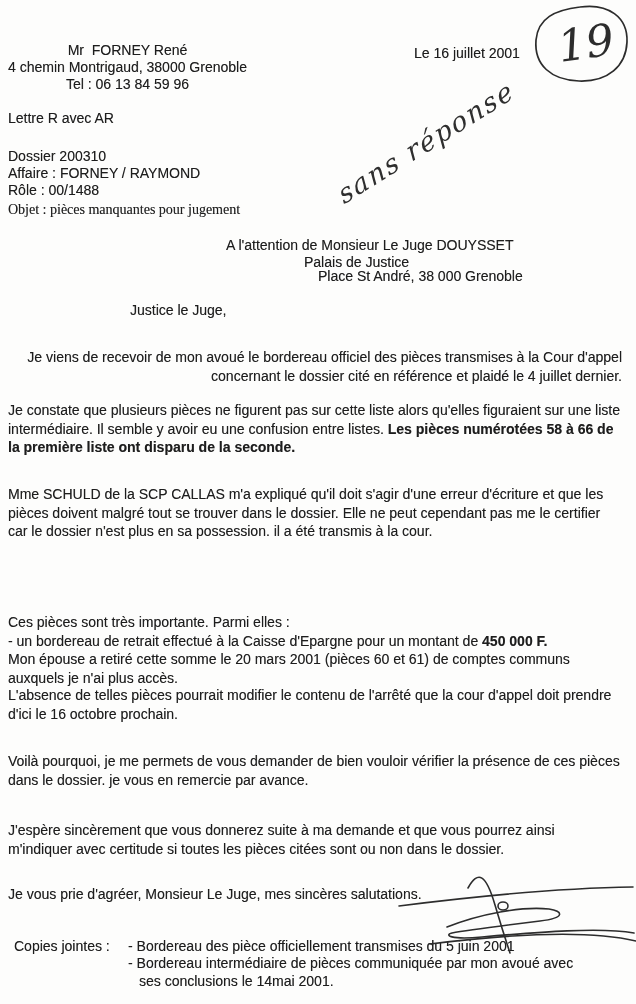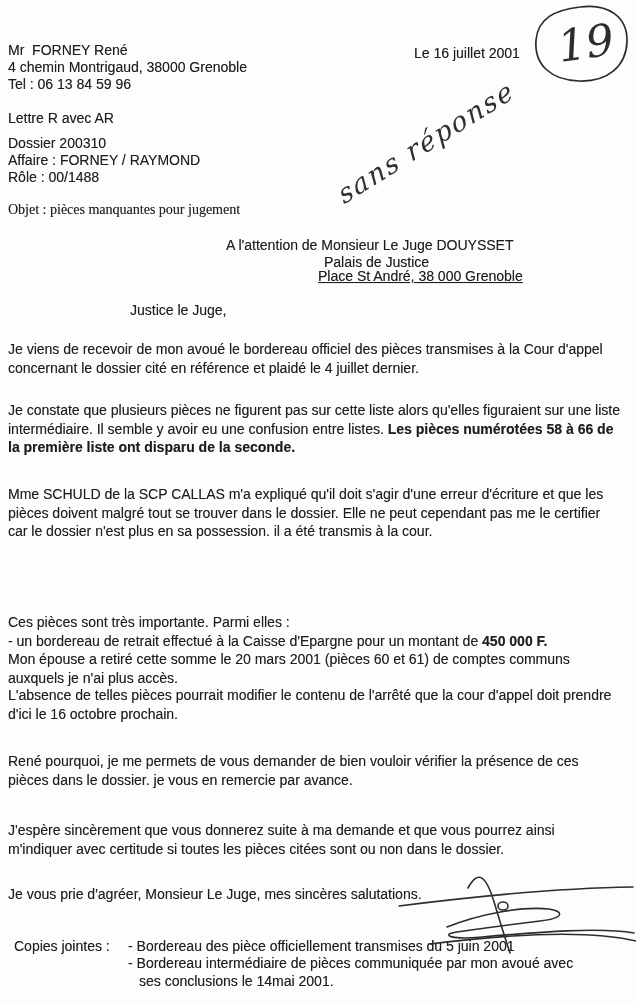--- a/index.html
+++ b/index.html
@@ -36,68 +36,68 @@
   }
   .enclosure-items { left: 128px; top: 938px; width: 458px; line-height: 17.4px; }
   .enclosure-item { padding-left: 11px; text-indent: -11px; }
   svg { display: block; }
 </style>
 </head>
 <body>
 
 <div class="page">
 
-  <div class="abs block" style="left:8px; top:42px;">
+  <div class="abs block" style="left:8px; top:42px;text-align:center;">
     <div class="pre-space">Mr  FORNEY René</div>
     <div>4 chemin Montrigaud, 38000 Grenoble</div>
     <div>Tel : 06 13 84 59 96</div>
   </div>
 
   <div class="abs" style="left:414px; top:45px;">Le 16 juillet 2001</div>
 
   <svg class="abs" style="left:528px; top:2px;" width="106" height="84" viewBox="0 0 106 84">
     <path d="M 52 5 C 80 1, 100 15, 99 40 C 98 64, 80 80, 51 79 C 23 78, 6 63, 8 38 C 10 16, 27 8, 52 5" fill="none" stroke="#2c2c2c" stroke-width="1.7" stroke-linecap="round"></path>
     <text x="30" y="57" class="hand" font-size="44" font-style="italic" font-family="DejaVu Serif, serif" fill="#2c2c2c" transform="rotate(-8 52 42)">19</text>
   </svg>
 
   <div class="abs hand hand-note">sans réponse</div>
 
   <div class="abs" style="left:8px; top:110px;">Lettre R avec AR</div>
 
-  <div class="abs block" style="left:8px; top:135px;">
+  <div class="abs block" style="left:8px; top:148px;">
     <div>Dossier 200310</div>
     <div>Affaire : FORNEY / RAYMOND</div>
     <div>Rôle : 00/1488</div>
   </div>
 
   <div class="abs" style="left:8px; top:202px;font-family:Liberation Serif, serif;">Objet : pièces manquantes pour jugement</div>
 
   <div class="abs" style="left:226px; top:237px;">A l'attention de Monsieur Le Juge DOUYSSET</div>
-  <div class="abs" style="left:324px; top:254px;">Palais de Justice</div>
-  <div class="abs" style="left:318px; top:268px;text-decoration:underline;">Place St André, 38 000 Grenoble</div>
+  <div class="abs" style="left:304px; top:254px;">Palais de Justice</div>
+  <div class="abs" style="left:318px; top:268px;">Place St André, 38 000 Grenoble</div>
 
   <div class="abs" style="left:130px; top:302px;">Justice le Juge,</div>
 
-  <div class="abs para" style="top:340px;">Je viens de recevoir de mon avoué le bordereau officiel des pièces transmises à la Cour d'appel concernant le dossier cité en référence et plaidé le 4 juillet dernier.</div>
+  <div class="abs para" style="top:348px;text-align:right;">Je viens de recevoir de mon avoué le bordereau officiel des pièces transmises à la Cour d'appel concernant le dossier cité en référence et plaidé le 4 juillet dernier.</div>
 
   <div class="abs para" style="top:401px;">
     <span>Je constate que plusieurs pièces ne figurent pas sur cette liste alors qu'elles figuraient sur une liste intermédiaire. Il semble y avoir eu une confusion entre listes. </span><b>Les pièces numérotées 58 à 66 de la première liste ont disparu de la seconde.</b>
   </div>
 
   <div class="abs para" style="top:485px;">Mme SCHULD de la SCP CALLAS m'a expliqué qu'il doit s'agir d'une erreur d'écriture et que les pièces doivent malgré tout  se trouver dans le dossier. Elle ne peut cependant pas me le certifier car le dossier n'est plus en sa possession. il a été transmis à la cour.</div>
 
   <div class="abs para" style="top:566px;margin-top:47px;">
     <span>Ces pièces sont très importante. Parmi elles :</span><br>
     <span>- un bordereau de retrait effectué à la Caisse d'Epargne pour un montant de </span><b>450 000 F.</b><br>
     <span>Mon épouse a retiré cette somme le 20 mars 2001 (pièces 60 et 61) de comptes communs auxquels je n'ai plus accès.</span>
   </div>
 
   <div class="abs para" style="top:686px;">L'absence de telles pièces pourrait modifier le contenu de l'arrêté que la cour d'appel doit prendre d'ici le 16 octobre prochain.</div>
 
-  <div class="abs para" style="top:752px;">René pourquoi, je me permets de vous demander de bien vouloir vérifier la présence de ces pièces dans le dossier. je vous en remercie par avance.</div>
+  <div class="abs para" style="top:752px;">Voilà pourquoi, je me permets de vous demander de bien vouloir vérifier la présence de ces pièces dans le dossier. je vous en remercie par avance.</div>
 
   <div class="abs para" style="top:821px;">J'espère sincèrement que vous donnerez suite à ma demande et que vous pourrez ainsi m'indiquer avec certitude si toutes les pièces citées sont ou non dans le dossier.</div>
 
   <div class="abs" style="left:8px; top:886px;">Je vous prie d'agréer, Monsieur Le Juge, mes sincères salutations.</div>
 
   <div class="abs" style="left:14px; top:938px;">Copies jointes :</div>
   <div class="abs enclosure-items">
     <div class="enclosure-item">- Bordereau des pièce officiellement transmises du 5 juin 2001</div>
     <div class="enclosure-item">- Bordereau intermédiaire de pièces communiquée par mon avoué avec ses conclusions le 14mai 2001.</div>
   </div>

